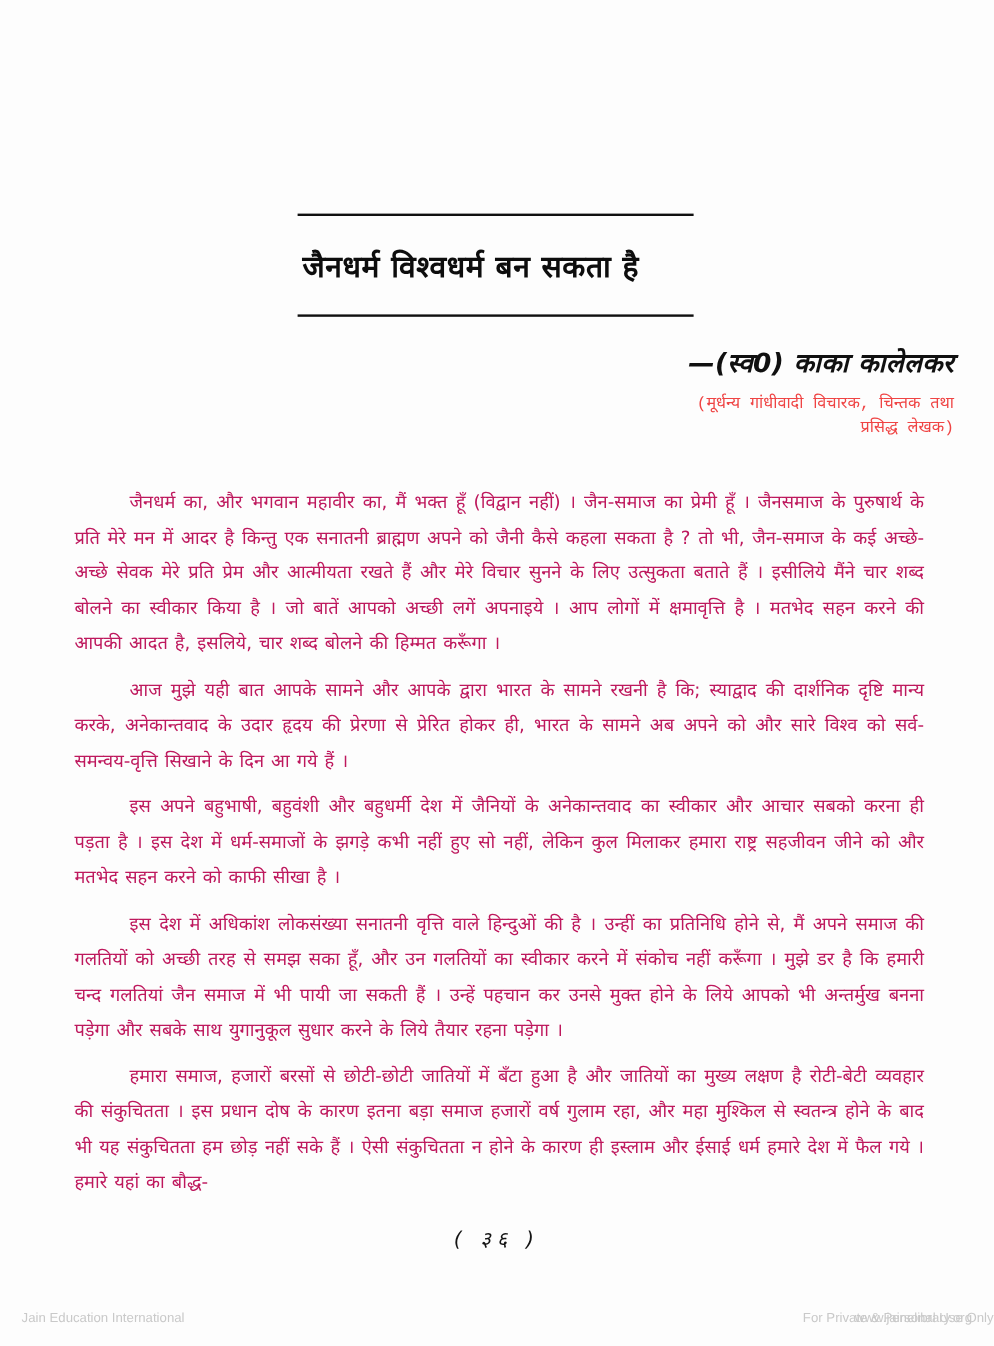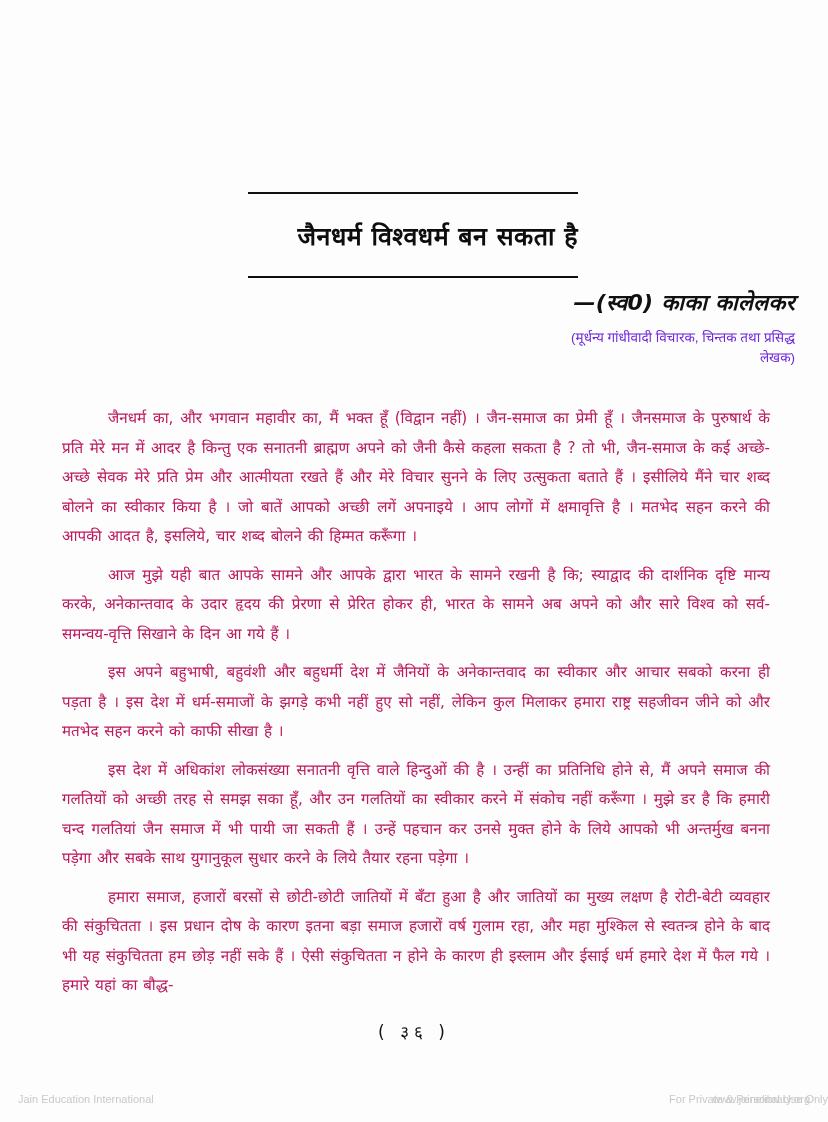--- a/index.html
+++ b/index.html
@@ -19,23 +19,22 @@
   .page {
     position: absolute;
     inset: 0;
     background: #fdfdfd;
   }
 
   
   .title-block {
     position: absolute;
     left: 248px;
-    top: 192px;
+    top: 178px;
     width: 330px;
-    text-align: right;
   }
   .rule {
     height: 0;
     border-top: 2px solid #101010;
     width: 100%;
   }
   .rule.thin {
     border-top-width: 2px;
   }
   .doc-title {
@@ -62,24 +61,24 @@
     font-size: 22px;
     font-weight: 700;
     font-style: italic;
     color: #101010;
     white-space: nowrap;
     letter-spacing: 0.3px;
   }
   .byline-desc {
     margin-top: 12px;
     margin-left: 90px;
-    font-family: Liberation Sans, sans-serif;
+    font-family: Liberation Mono, monospace;
     font-size: 13.5px;
     line-height: 1.45;
-    color: #6d28d9;
+    color: #ef4444;
     width: 250px;
   }
 
   
   .body-text {
     position: absolute;
     left: 62px;
     top: 404px;
     width: 708px;
   }
@@ -100,20 +99,21 @@
   .page-number {
     position: absolute;
     left: 0;
     right: 0;
     top: 1020px;
     text-align: center;
     font-family: "DejaVu Sans", "Liberation Sans", sans-serif;
     font-size: 17px;
     color: #141414;
     letter-spacing: 5px;
+    font-style: italic;
   }
 
   
   .footer {
     position: absolute;
     left: 0;
     right: 0;
     top: 1089px;
     height: 20px;
     display: flex;

